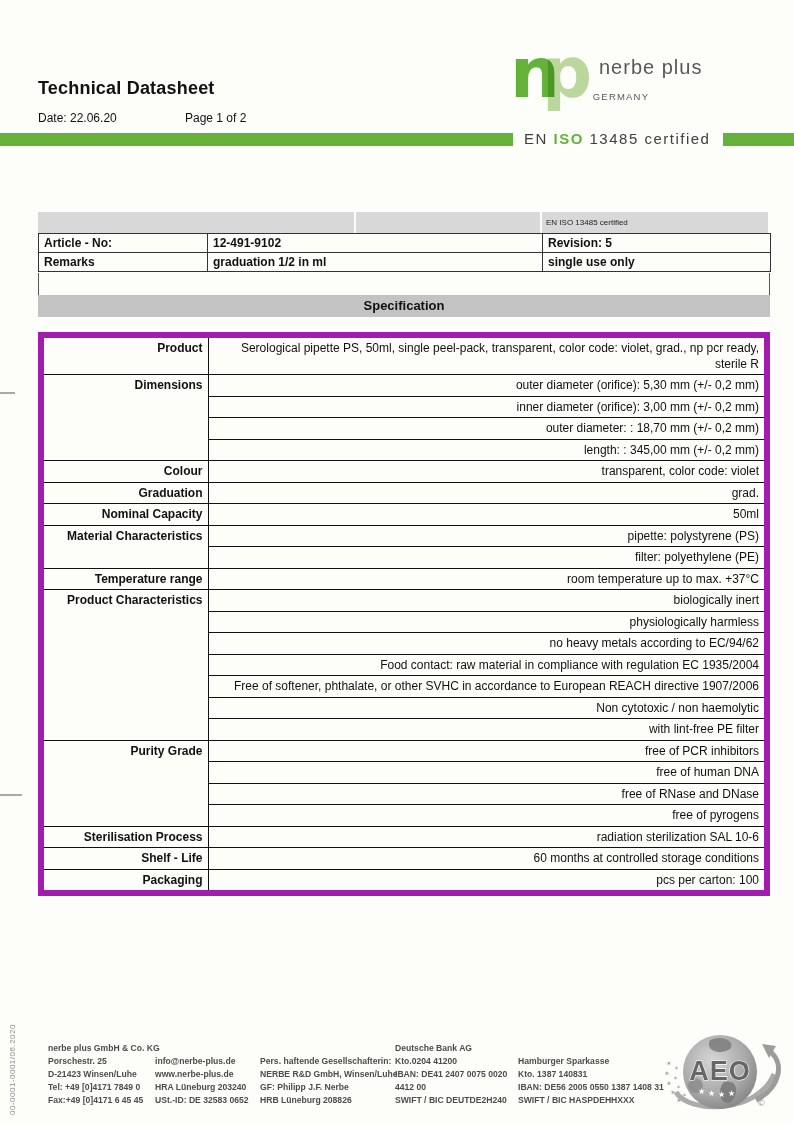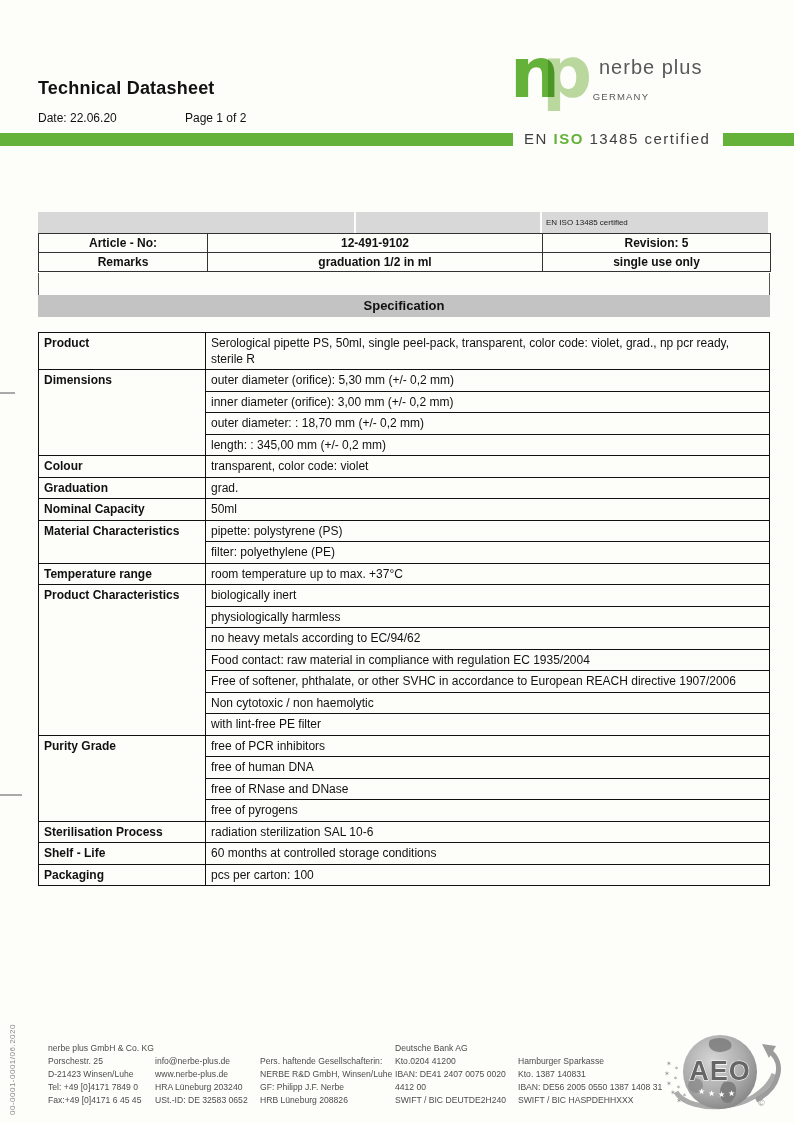--- a/index.html
+++ b/index.html
@@ -34,47 +34,47 @@
   .cert-banner .iso{color:var(--brand-green);font-weight:bold;}
 
   
   .info-strip{position:absolute;left:38px;top:212px;width:732px;height:21px;display:flex;gap:2px;}
   .info-strip .cell{background:#d8d8d8;height:21px;}
   .info-strip .c1{width:316px;}
   .info-strip .c2{width:184px;}
   .info-strip .c3{width:226px;font-size:8px;color:#222;padding:6px 0 0 4px;}
 
   table.info{position:absolute;left:38px;top:233px;width:732px;border-collapse:collapse;table-layout:fixed;}
-  table.info td{border:1px solid #333;font-size:12px;font-weight:bold;padding:2px 5px;height:17px;white-space:nowrap;text-align:center;}
+  table.info td{border:1px solid #333;font-size:12px;font-weight:bold;padding:2px 5px;height:17px;white-space:nowrap;}
   table.info col.w1{width:169px;}
   table.info col.w2{width:335px;}
   table.info col.w3{width:228px;}
 
   .empty-row{position:absolute;left:38px;top:273px;width:732px;height:22px;border-left:1px solid #555;border-right:1px solid #555;}
   .spec-heading{position:absolute;left:38px;top:295px;width:732px;height:22px;background:#c3c3c3;
     text-align:center;font-size:13px;font-weight:bold;line-height:22px;}
 
   
   table.spec{position:absolute;left:38px;top:332px;width:732px;border-collapse:collapse;table-layout:fixed;
-    border:1px solid #a21caf;}
+    border:6px solid #a21caf;text-align:right;}
   table.spec td{border:1px solid #111;font-size:12px;vertical-align:top;padding:3px 5px 2px 5px;line-height:15.5px;}
   table.spec td.label-cell{width:167px;font-weight:bold;}
   table.spec td.value-cell{}
 
   
   .fold-mark{position:absolute;background:#a9a9a9;height:2px;}
   .fold-1{left:0;top:392px;width:15px;}
   .fold-2{left:0;top:794px;width:22px;}
   .doc-code{position:absolute;left:8px;top:1115px;transform:rotate(-90deg);transform-origin:0 0;
     font-size:8px;color:#8a8a8a;letter-spacing:.5px;white-space:nowrap;}
 
   
   .footer-columns{position:absolute;left:0;top:1042px;width:794px;height:70px;font-size:8.6px;color:#4c4c4c;}
   .footer-col{position:absolute;white-space:nowrap;}
-  .fline{line-height:13px;}
+  .fline{line-height:13px;font-weight:bold;}
   .col0{left:48px;top:0;}
   .col1{left:155px;top:13px;}
   .col2{left:260px;top:13px;}
   .col3{left:395px;top:0;}
   .col4{left:518px;top:13px;}
 
   .aeo{position:absolute;left:658px;top:1022px;width:132px;height:98px;}
 </style>
 </head>
 <body>

